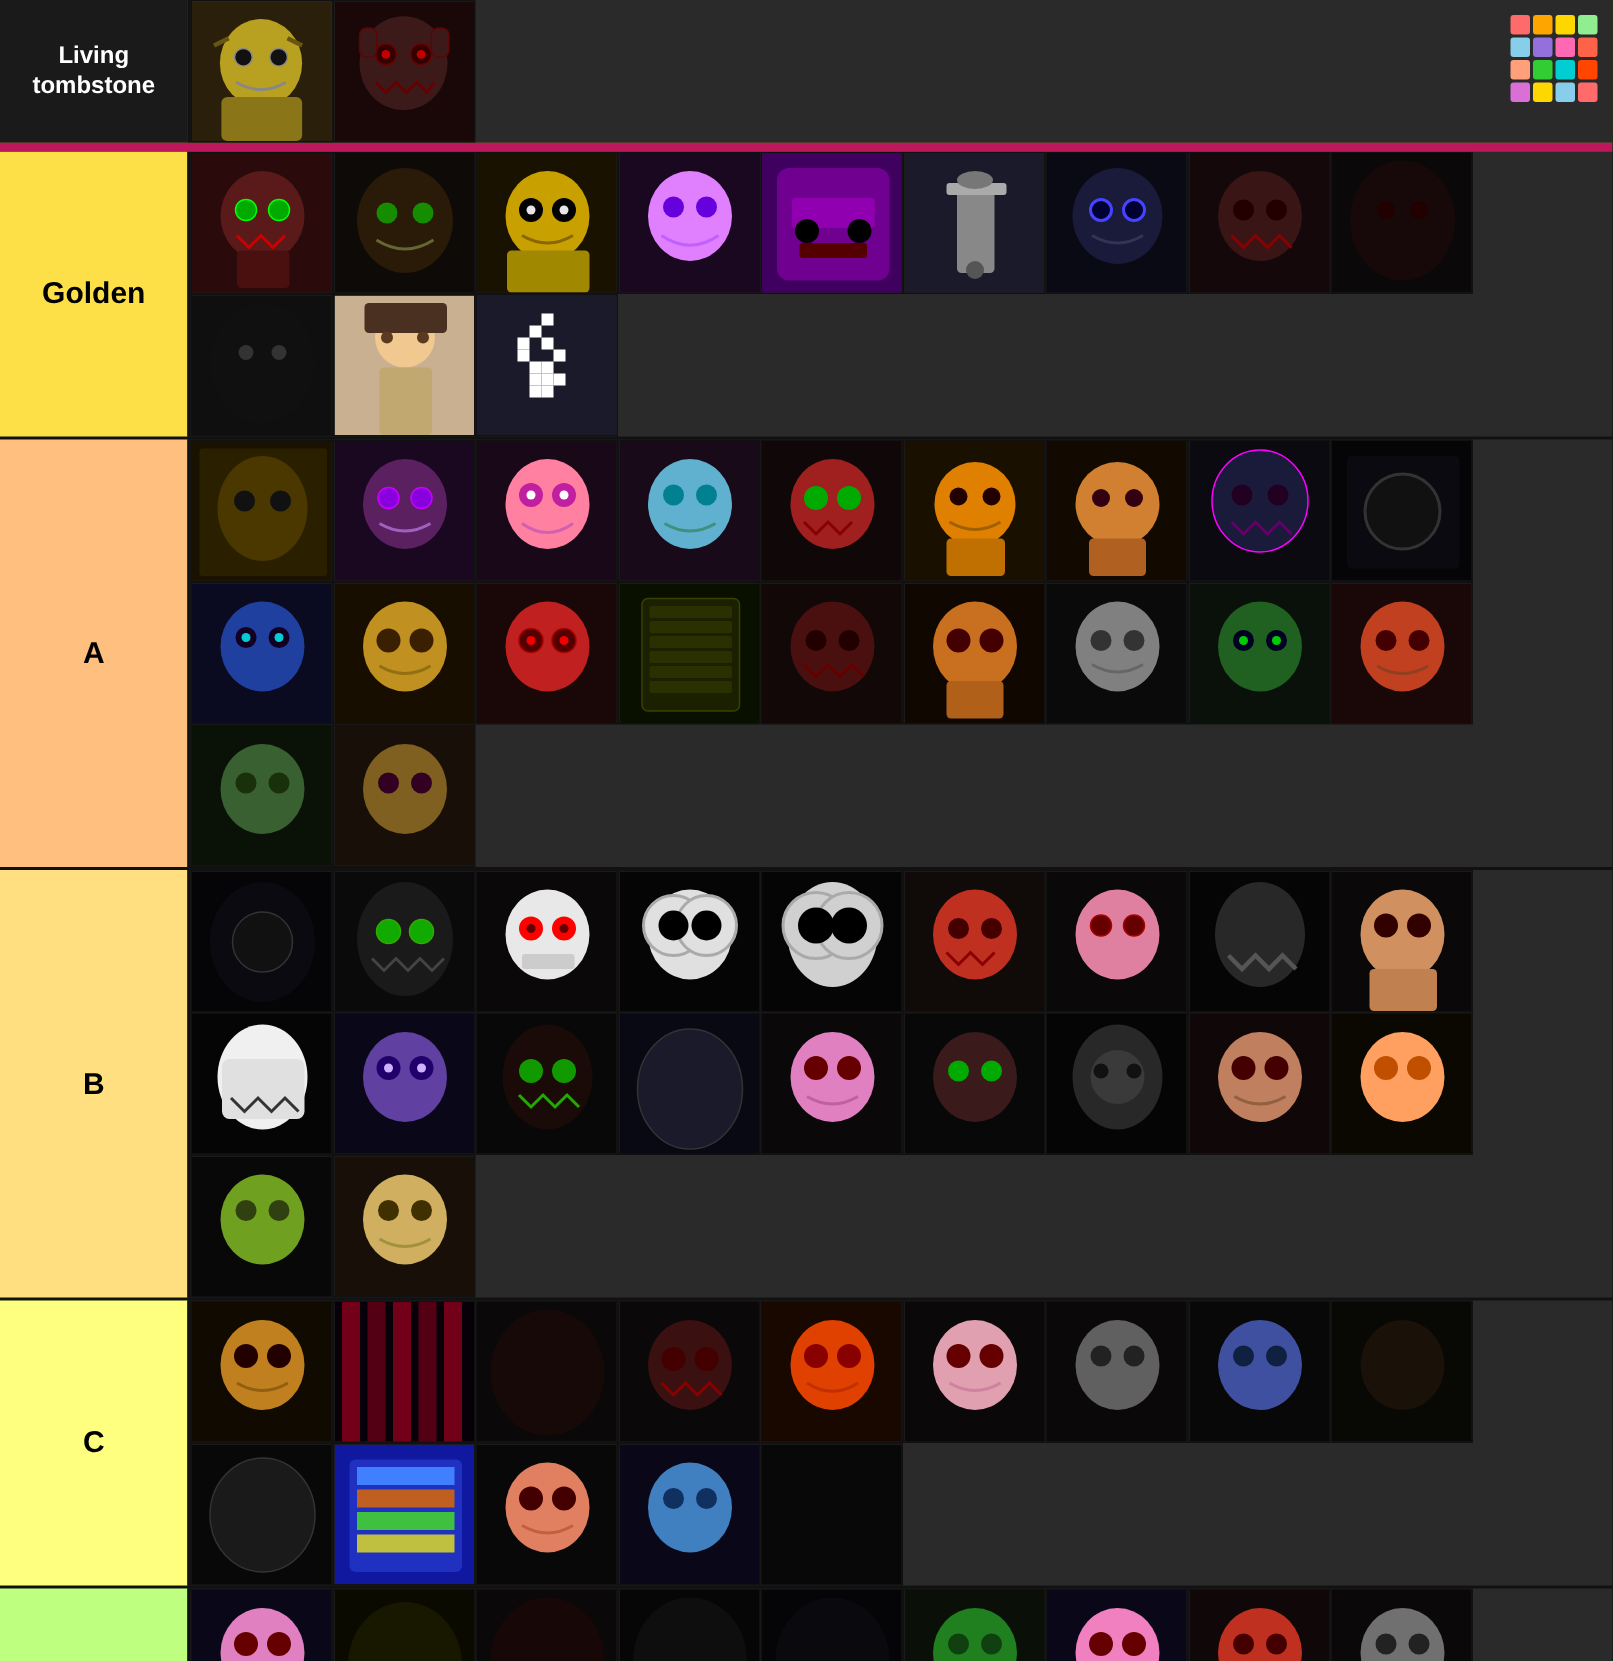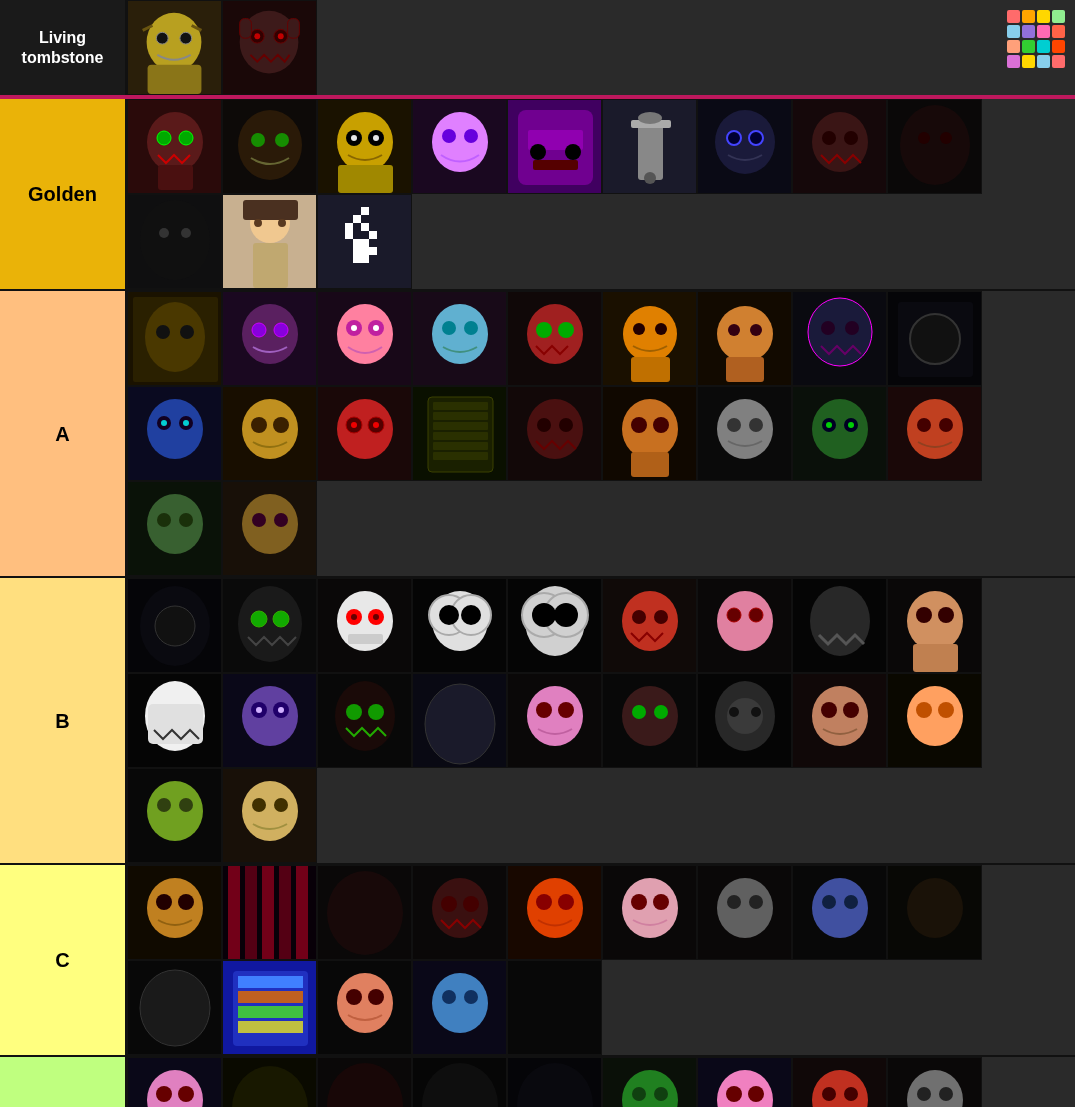--- a/index.html
+++ b/index.html
@@ -38,31 +38,31 @@
       border-left: 2px solid #111;
     }
 
     .tier-item {
       width: 95px;
       height: 95px;
       overflow: hidden;
       flex-shrink: 0;
       border: 1px solid #111;
     }
-    .tier-golden { background: #eab308; }
+    .tier-golden { background: #fde047; }
     .tier-a { background: #ffbf7f; }
     .tier-b { background: #ffdf7f; }
     .tier-c { background: #ffff7f; }
     .tier-d { background: #bfff7f; }
 
     
     .header-row {
       display: flex;
       background: #4d7c0f;
-      border-bottom: 4px solid #be185d;
+      border-bottom: 6px solid #be185d;
       min-height: 95px;
     }
 
     
     .img-placeholder {
       width: 100%;
       height: 100%;
       display: flex;
       align-items: center;
       justify-content: center;

